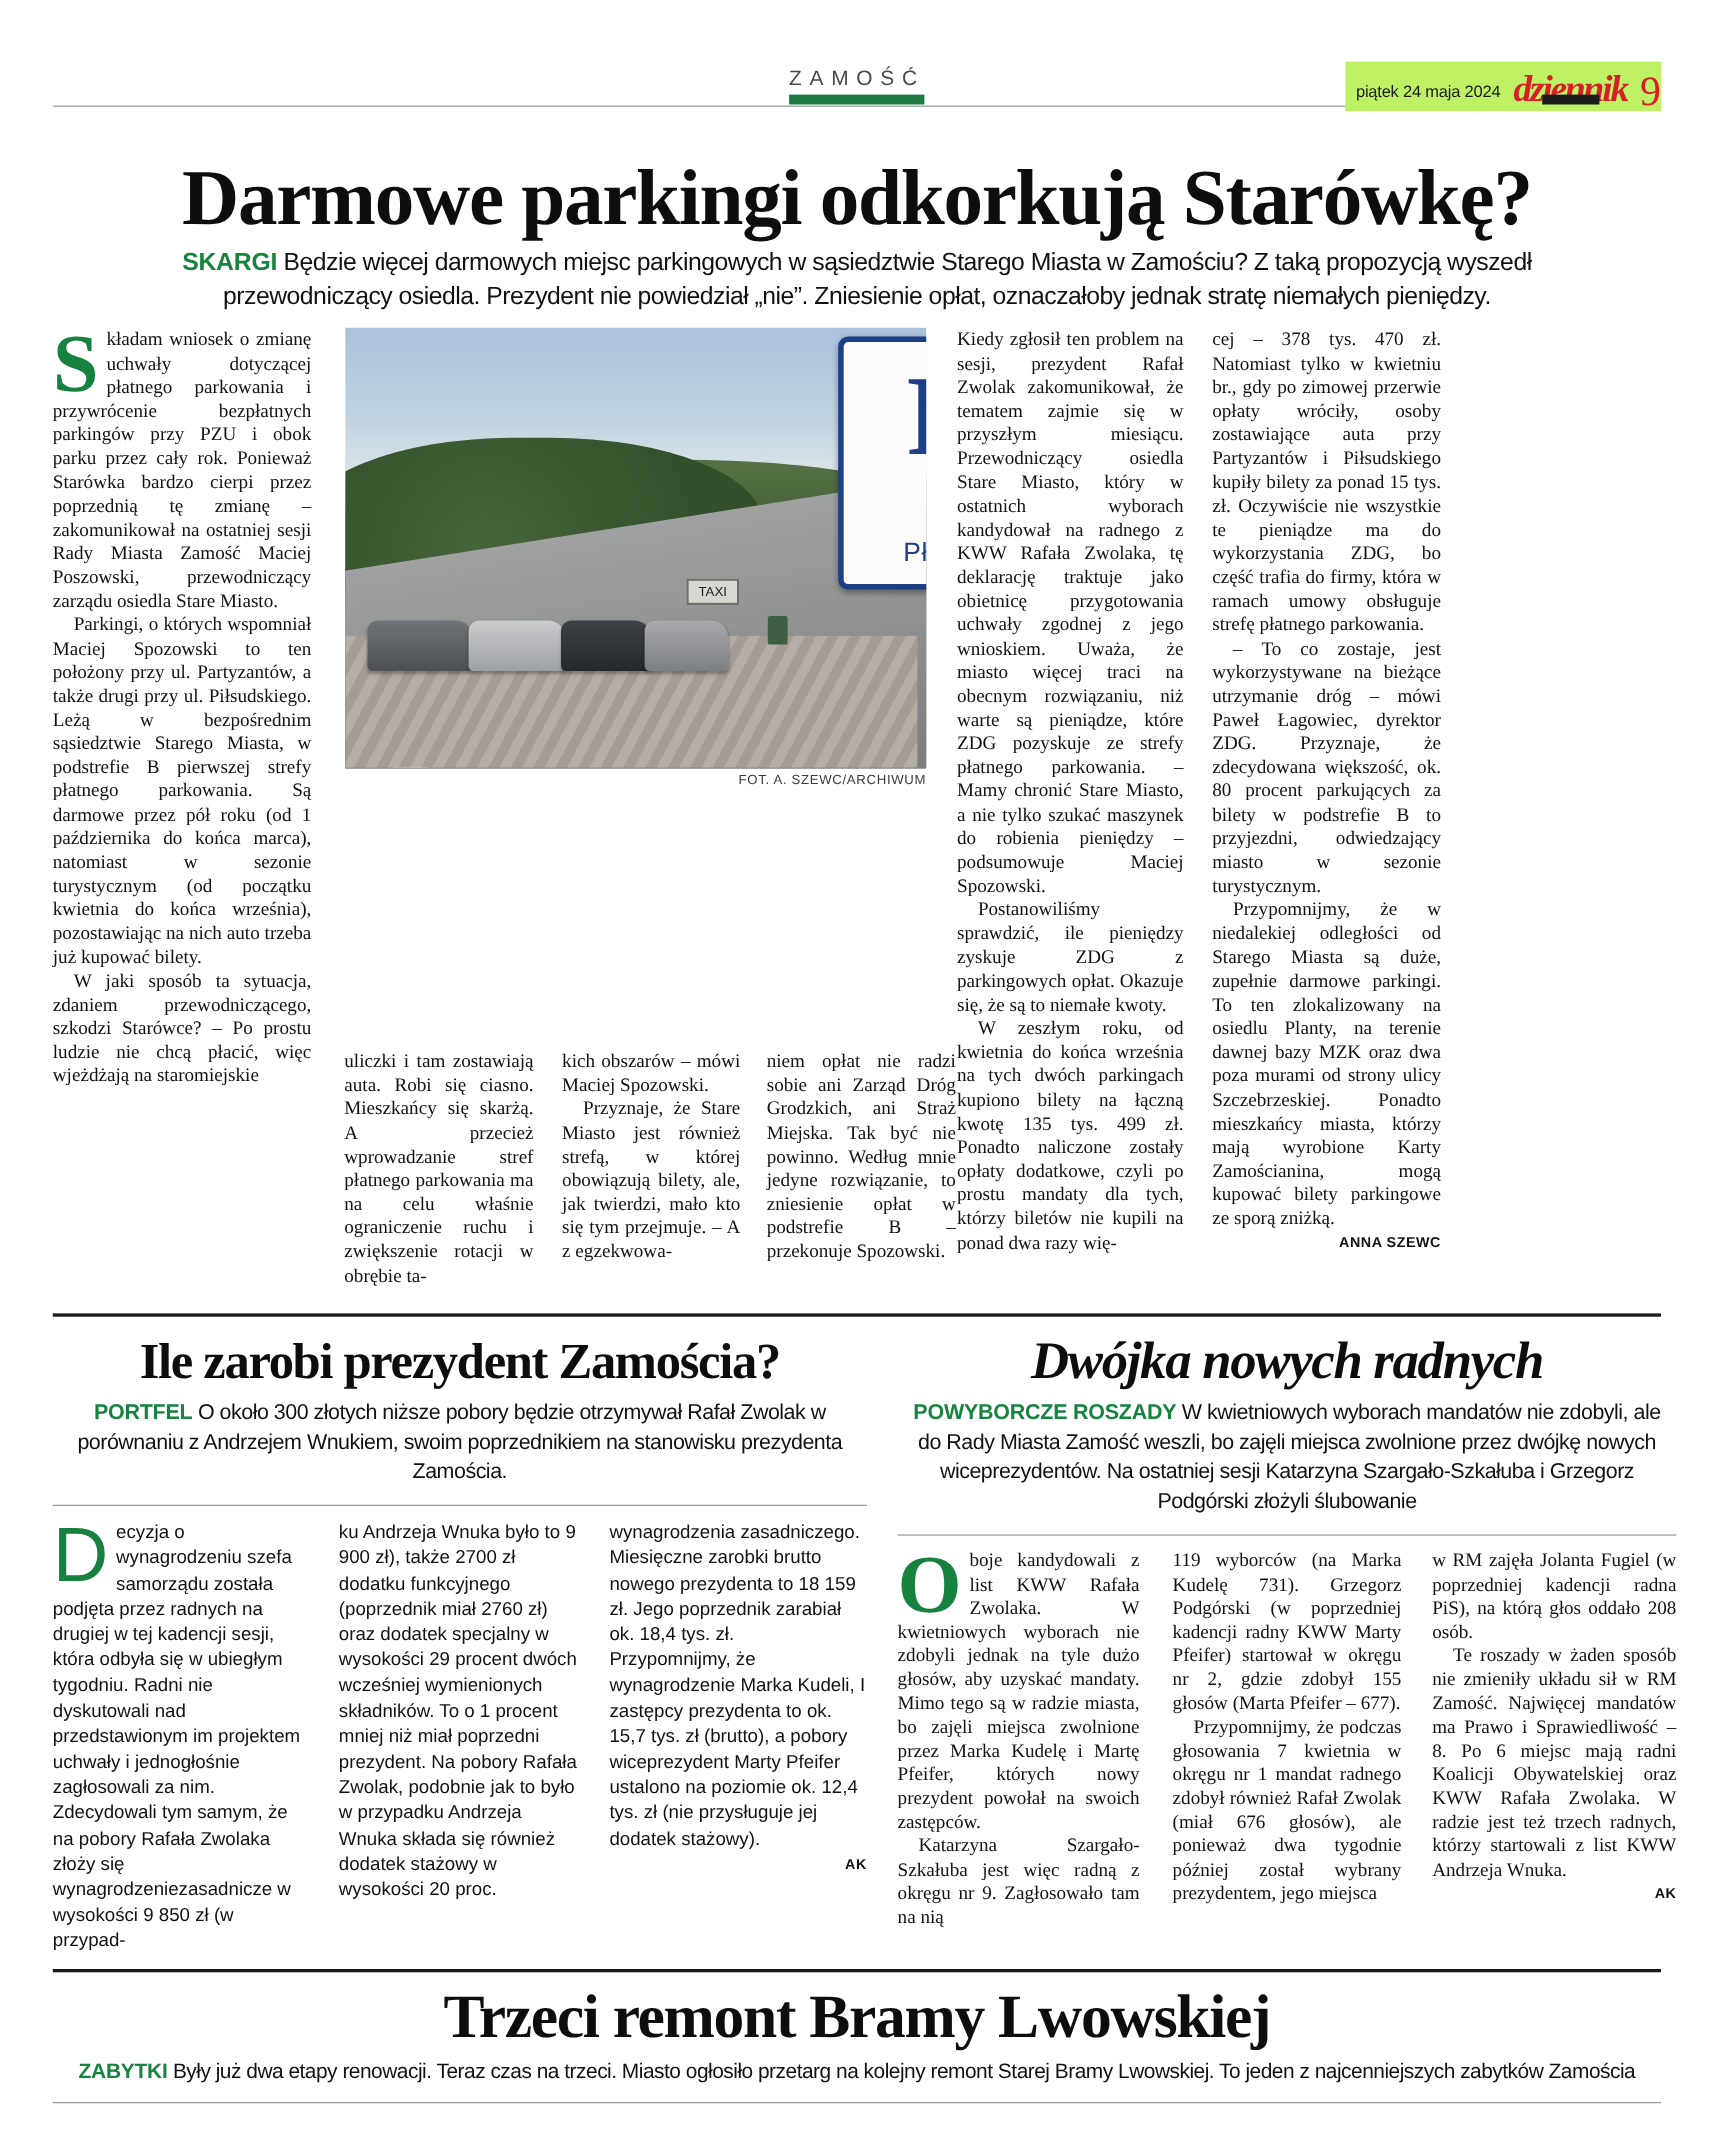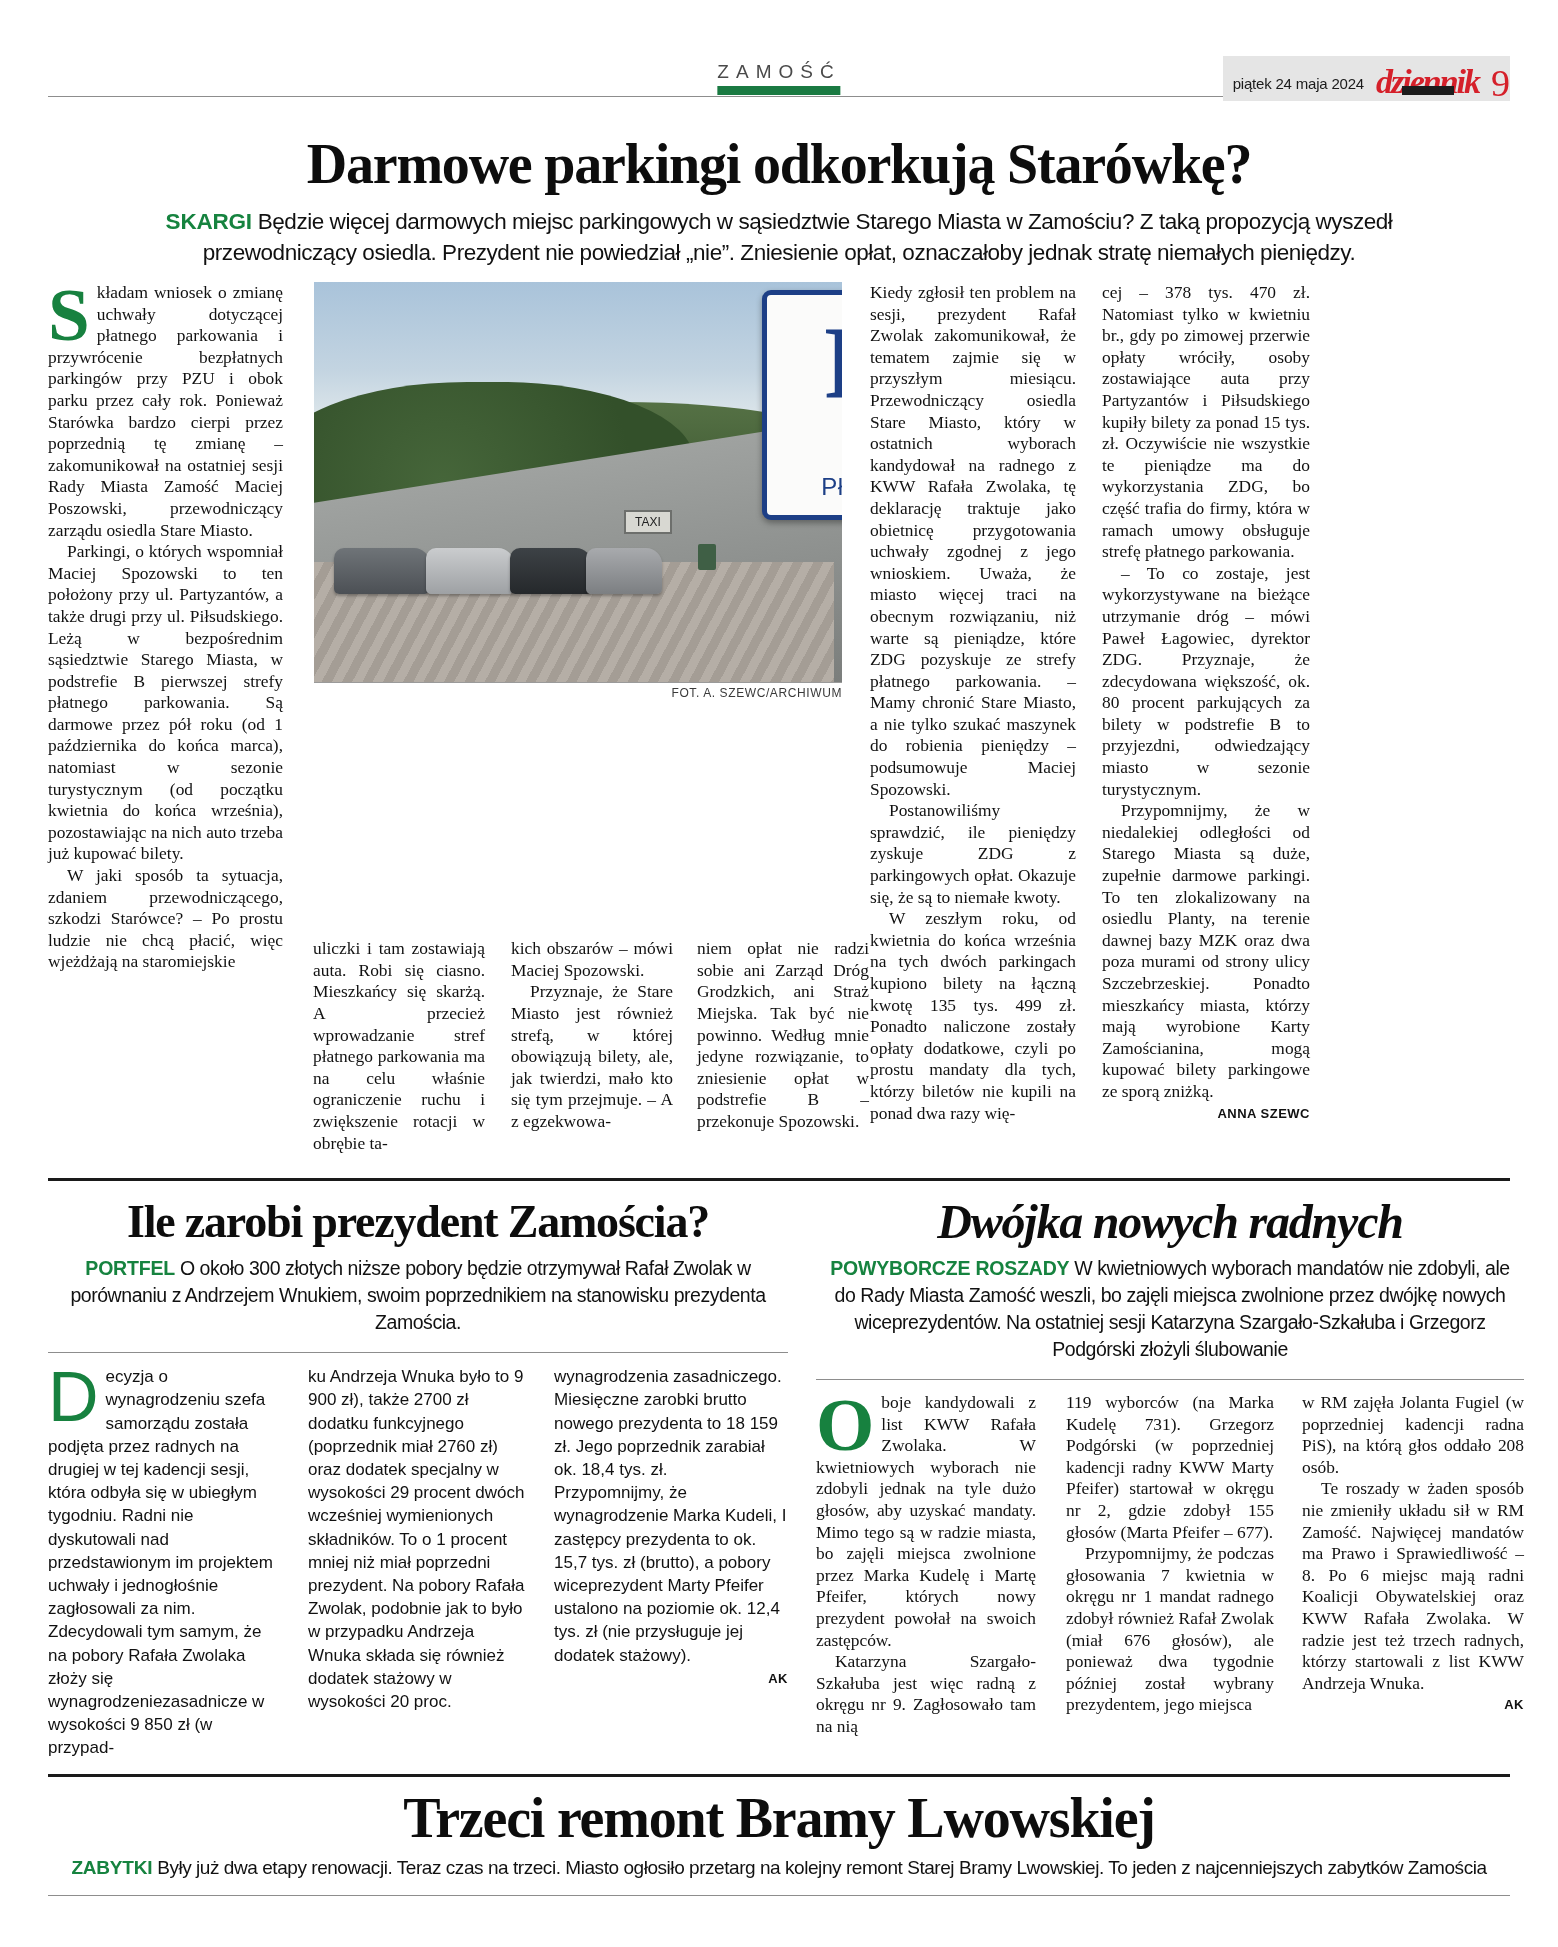--- a/index.html
+++ b/index.html
@@ -19,41 +19,41 @@
     position:absolute;left:50%;transform:translateX(-50%);top:6px;
     text-align:right;z-index:3;background:#fff;padding:0 14px;
   }
   .section-tag .lbl{
     font-family:"Liberation Sans",sans-serif;font-size:19px;letter-spacing:7px;
     color:#4a4a4a;font-weight:400;display:block;line-height:20px;
   }
   .section-tag .bar{display:block;height:9px;background:#1a7a42;margin-top:4px;}
   .mast-right{
     position:absolute;right:0;top:0;display:flex;align-items:flex-end;gap:12px;z-index:3;
-    background:#e5e5e5;padding-left:10px;
+    background:#bef264;padding-left:10px;
   }
   .mast-date{
     font-family:"Liberation Sans",sans-serif;font-size:15px;color:#1b1b1b;
     padding-bottom:9px;letter-spacing:-0.2px;
   }
   .logo-wrap{position:relative;padding-bottom:4px;margin-top:11px;}
   .logo-word{
     font-family:"Liberation Serif",serif;font-weight:bold;font-style:italic;
     font-size:34px;color:#d5202a;letter-spacing:-2px;line-height:30px;display:block;
   }
   .logo-bar{position:absolute;left:26px;bottom:6px;width:52px;height:9px;background:#1c1c1c;}
   .page-no{
     font-family:"Liberation Serif",serif;font-size:38px;color:#d5202a;
     line-height:32px;padding-bottom:2px;
   }
 
   
   .headline{
     text-align:center;font-family:"Liberation Serif",serif;font-weight:bold;
-    font-size:56px;line-height:76px;letter-spacing:-1.2px;margin:12px 0 4px 0;
+    font-size:72px;line-height:76px;letter-spacing:-1.2px;margin:28px 0 4px 0;
     color:#0d0d0d;
   }
   .headline.mid{font-size:46px;line-height:54px;margin:2px 0 6px 0;}
   .headline.third{font-size:56px;line-height:62px;margin:10px 0 6px;}
 
   .lead{
     text-align:center;font-family:"Liberation Sans",sans-serif;
     font-size:22.5px;line-height:31px;color:#111;max-width:1320px;margin:4px auto 0;
     letter-spacing:-0.45px;
   }

